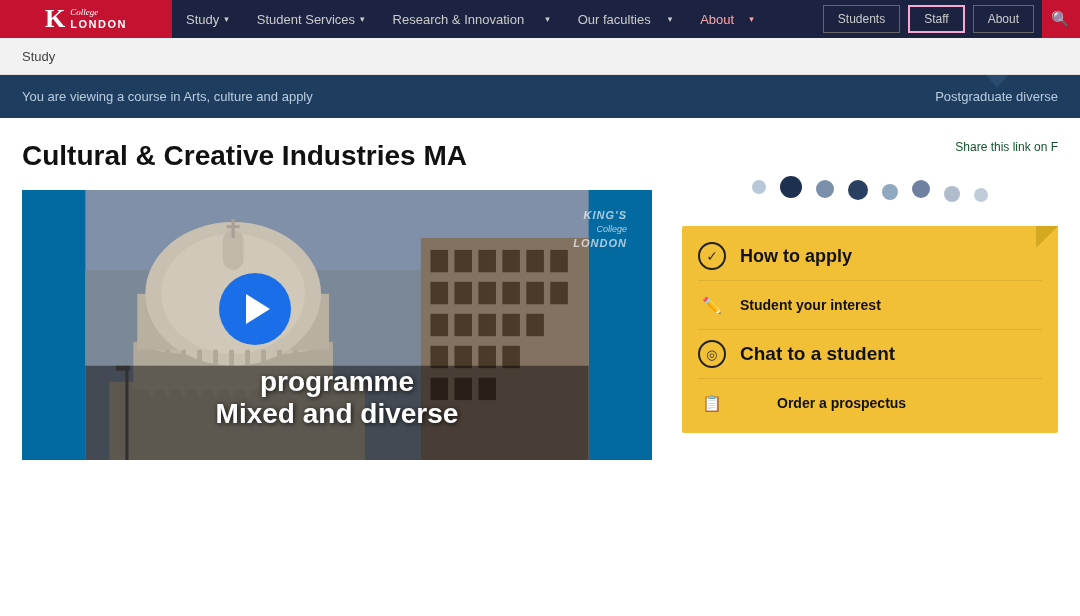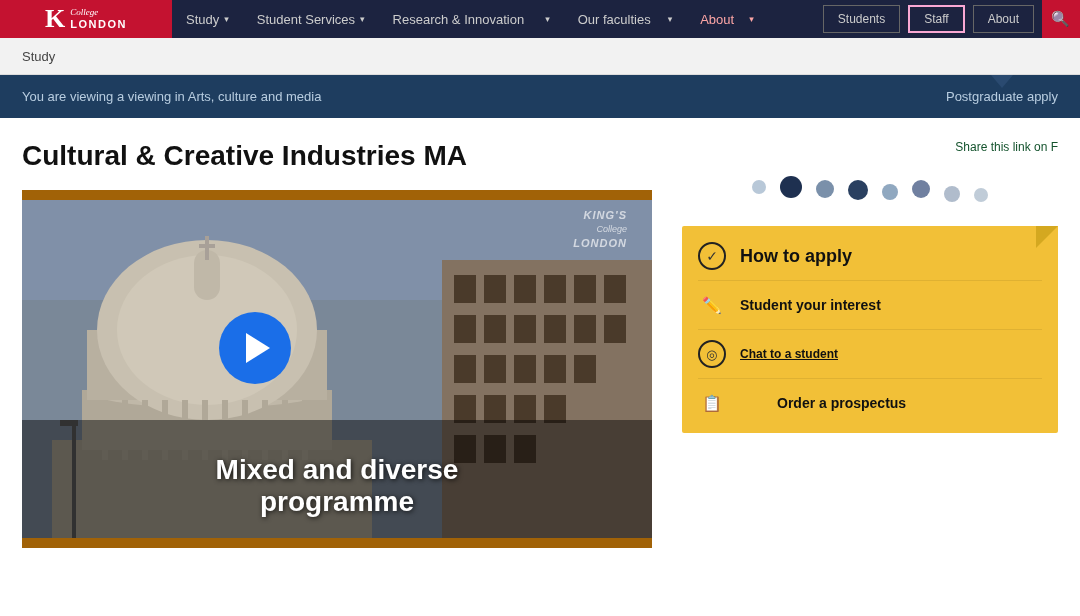--- a/index.html
+++ b/index.html
@@ -57,33 +57,33 @@
       </button>
     </div>
   </div>
 </nav>
 
 <div style="background:#f2f2f2; padding:10px 22px; border-bottom:1px solid #ddd;">
   <span style="font-size:13px; color:#444; font-weight:500;">Study</span>
 </div>
 
 <div style="background:#1e3d5f; color:#fff; padding:14px 22px; display:flex; justify-content:space-between; align-items:center; position:relative;">
-  <span style="font-size:13px; color:#b8cde0;">You are viewing a viewing in Arts, culture and media</span>
+  <span style="font-size:13px; color:#b8cde0;">You are viewing a course in Arts, culture and apply</span>
   <div style="display:flex; align-items:center; gap:8px; position:relative;">
     <div style="position:absolute; top:-14px; left:50%; transform:translateX(-50%); width:0; height:0; border-left:11px solid transparent; border-right:11px solid transparent; border-top:13px solid #2a4a70;"></div>
-    <span style="font-size:13px; color:#b8cde0;">Postgraduate apply</span>
+    <span style="font-size:13px; color:#b8cde0;">Postgraduate diverse</span>
   </div>
 </div>
 
 <div style="padding:22px 22px 20px 22px; display:flex; gap:20px; background:#fff;justify-content:center;">
 
   <div style="flex:0 0 640px;">
     <h1 style="font-size:28px; font-weight:bold; color:#111; margin-bottom:18px;">Cultural &amp; Creative Industries MA</h1>
 
-    <div style="width:630px; height:358px; position:relative; overflow:hidden; background:#a16207; cursor:pointer;">
+    <div style="width:630px; height:270px; position:relative; overflow:hidden; background:#0369a1; cursor:pointer;">
 
       <svg viewBox="0 0 630 338" xmlns="http://www.w3.org/2000/svg" style="position:absolute; top:0; left:0; width:100%; height:100%;">
 
         <rect x="0" y="0" width="630" height="338" fill="#8090a8"></rect>
 
         <rect x="0" y="100" width="630" height="238" fill="#7a8898"></rect>
 
         <rect x="30" y="240" width="320" height="98" fill="#a8a090"></rect>
 
         <rect x="60" y="190" width="250" height="60" fill="#b0a898"></rect>
@@ -149,22 +149,22 @@
         <div style="font-size:11px; font-weight:bold; letter-spacing:1px;">KING'S</div>
         <div style="font-style:italic;">College</div>
         <div style="font-size:11px; font-weight:bold; letter-spacing:1px;">LONDON</div>
       </div>
 
       <div style="position:absolute; top:44%; left:37%; transform:translate(-50%,-50%); width:72px; height:72px; background:#1a6ee8; border-radius:50%; display:flex; align-items:center; justify-content:center; cursor:pointer;">
         <div style="width:0; height:0; border-top:15px solid transparent; border-bottom:15px solid transparent; border-left:24px solid #fff; margin-left:6px;"></div>
       </div>
 
       <div style="position:absolute; bottom:30px; left:0; right:0; text-align:center; color:#fff; text-shadow:1px 1px 5px rgba(0,0,0,0.8);">
+        <div style="font-size:28px; font-weight:bold;">programme</div>
         <div style="font-size:28px; font-weight:bold;">Mixed and diverse</div>
-        <div style="font-size:28px; font-weight:bold;">programme</div>
       </div>
     </div>
   </div>
 
   <div style="flex:1; min-width:280px; padding-top:0;">
 
     <div style="text-align:right; margin-bottom:16px; font-size:12px; color:#14532d;">
       <span>Share this link on F</span>
     </div>
 
@@ -187,21 +187,21 @@
         <span style="font-size:18px; font-weight:700; color:#111;">How to apply</span>
       </div>
 
       <div style="display:flex; align-items:center; gap:14px; padding:10px 0; border-bottom:1px solid rgba(0,0,0,0.08); cursor:pointer;">
         <div style="width:28px; height:28px; display:flex; align-items:center; justify-content:center; font-size:16px; flex-shrink:0;">✏️</div>
         <span style="font-size:14px; font-weight:600; color:#111;">Student your interest</span>
       </div>
 
       <div style="display:flex; align-items:center; gap:14px; padding:10px 0; border-bottom:1px solid rgba(0,0,0,0.08); cursor:pointer;">
         <div style="width:28px; height:28px; border:2.5px solid #222; border-radius:50%; display:flex; align-items:center; justify-content:center; font-size:13px; flex-shrink:0;">◎</div>
-        <span style="font-size:12px; font-weight:600; color:#111;text-decoration:underline;">Chat to a student</span>
+        <span style="font-size:19px; font-weight:600; color:#111;">Chat to a student</span>
       </div>
 
       <div style="display:flex; align-items:center; gap:14px; padding:10px 0; cursor:pointer;">
         <div style="width:28px; height:28px; display:flex; align-items:center; justify-content:center; font-size:16px; flex-shrink:0;">📋</div>
         <span style="font-size:14px; font-weight:600; color:#111;margin-left:37px;">Order a prospectus</span>
       </div>
     </div>
   </div>
 </div>
 

